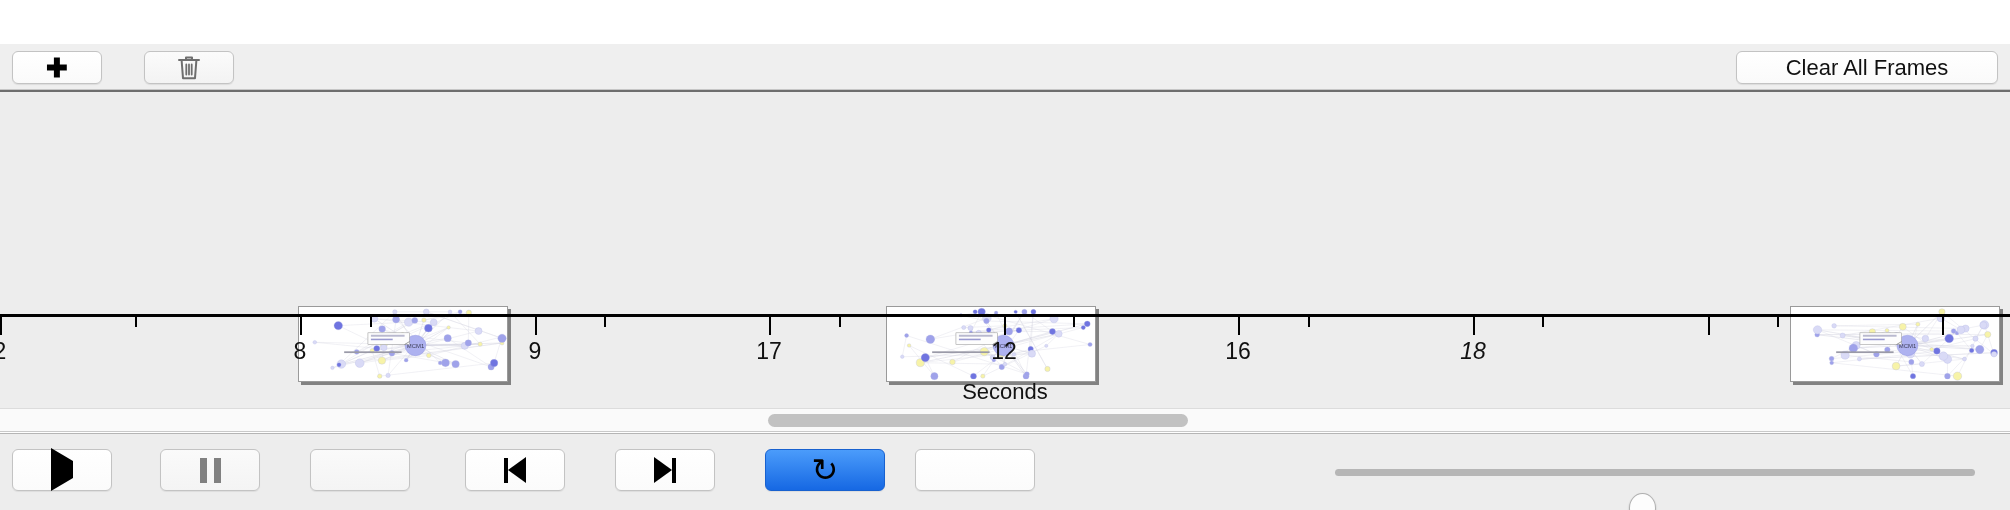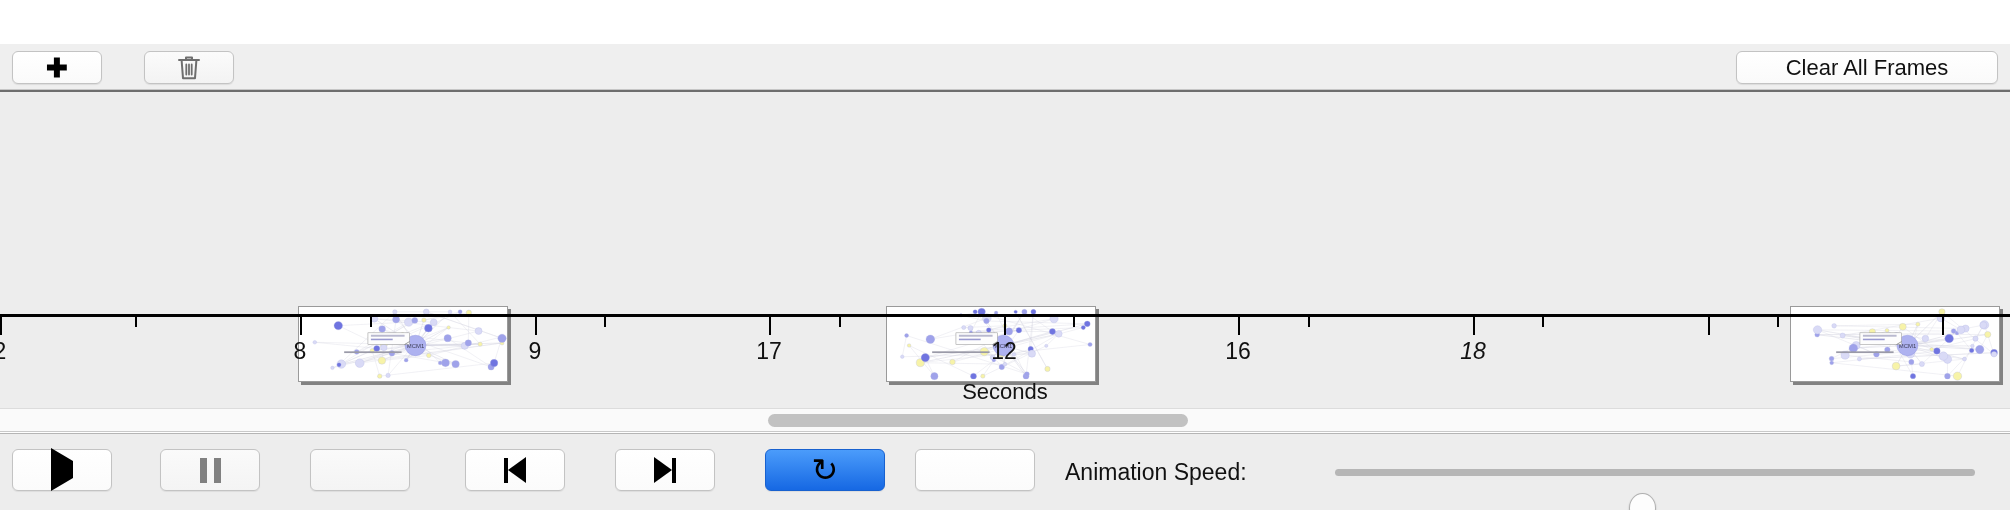--- a/index.html
+++ b/index.html
@@ -557,19 +557,18 @@
             </span>
           </span>
         </div>
         <div class="cbtn on" style="left: 765px; width: 120px;">
           <span><span class="ico-loop">↻</span></span>
         </div>
         <div class="cbtn" style="left: 915px; width: 120px;">
           <span><span class="ico-rec"></span></span>
         </div>
       </div>
-    <div class="speed-label" id="speed-label" style="left: 1065px;">Animation Speed:</div>
     <div class="slider-track" id="speed-track" style="left: 1335px; width: 640px;">
       <div class="slider-thumb" id="speed-thumb" style="left: 294.2px;"></div>
     </div>
   </div>
 
 </div>
 
 </body></html>

